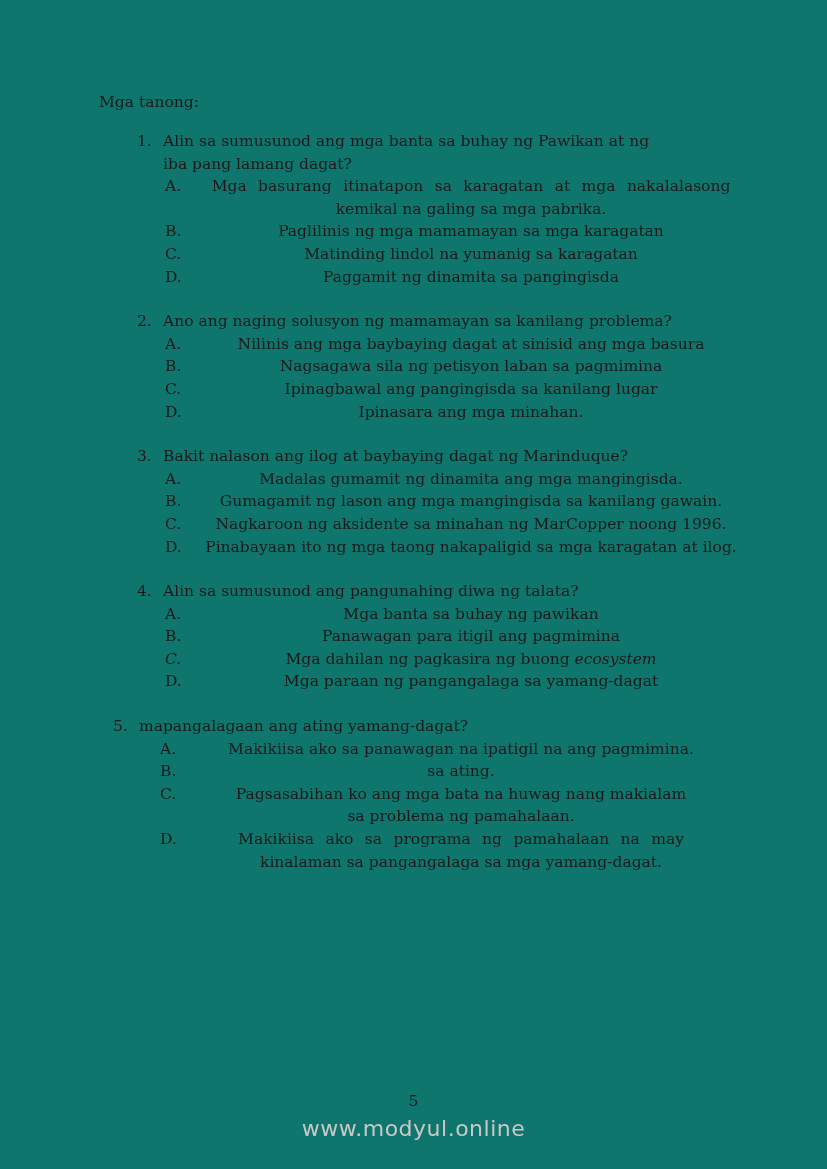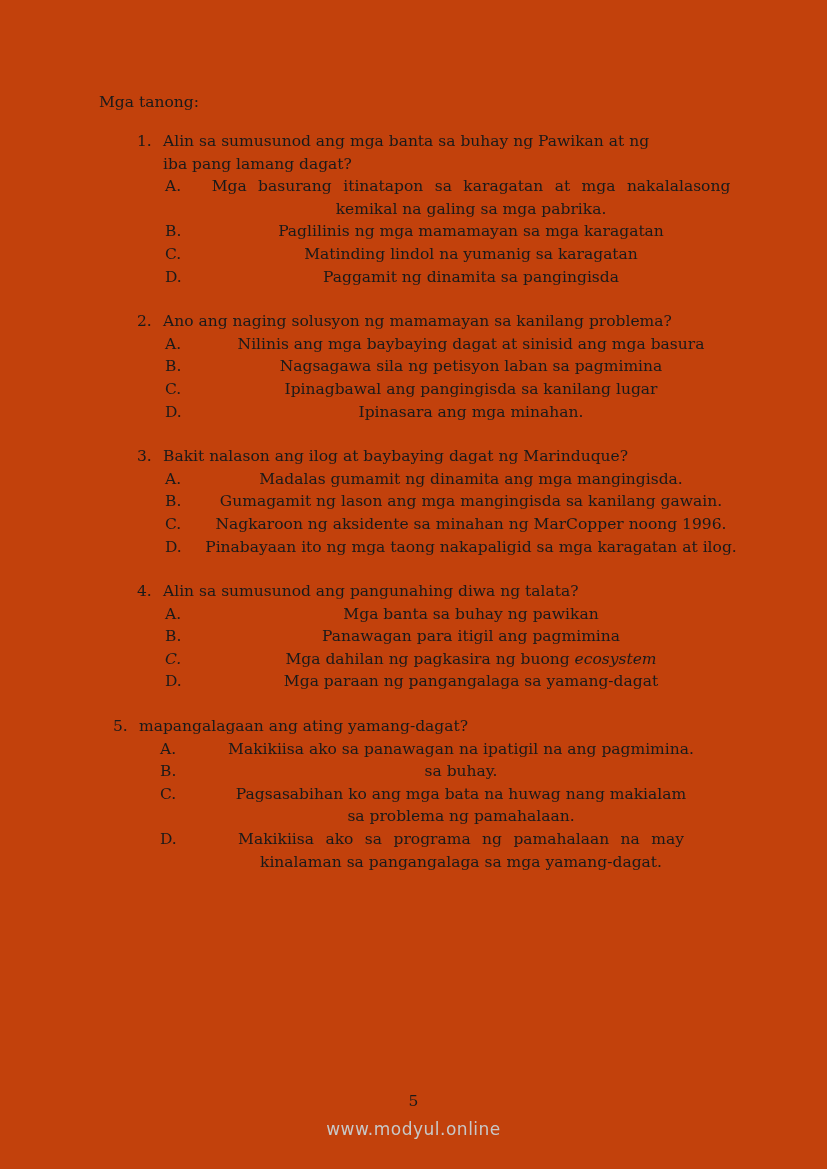--- a/index.html
+++ b/index.html
@@ -48,29 +48,29 @@
     left: 0; right: 0;
     top: 1090px;
     text-align: center;
   }
   .watermark {
     position: absolute;
     left: 0; right: 0;
     top: 1118px;
     text-align: center;
     font-family: "DejaVu Sans", "Liberation Sans", sans-serif;
-    font-size: 17px;
+    font-size: 22px;
     letter-spacing: 0.5px;
     color: #c8c8c8;
   }
 </style>
 </head>
 <body>
 
-<div class="page" style="background: #c2410c; color: rgb(26, 26, 26);">
+<div class="page" style="background: #0f766e; color: rgb(26, 26, 26);">
   <div class="heading">Mga tanong:</div>
   <div class="questions">
   <div class="question">
     <span class="q-num">1.</span>
     <div class="q-body">
       <div class="q-text">
             <span class="line">Alin sa sumusunod ang mga banta sa buhay ng Pawikan at ng</span>
             <span class="line">iba pang lamang dagat?</span>
           </div>
       <div class="options">
@@ -230,21 +230,21 @@
   <div class="option">
     <span class="opt-letter">A.</span>
     <div class="opt-text">
                 <span class="line">Makikiisa ako sa panawagan na ipatigil na ang pagmimina.</span>
               </div>
   </div>
 
   <div class="option">
     <span class="opt-letter">B.</span>
     <div class="opt-text">
-                <span class="line">sa buhay.</span>
+                <span class="line">sa ating.</span>
               </div>
   </div>
 
   <div class="option">
     <span class="opt-letter">C.</span>
     <div class="opt-text">
                 <span class="line">Pagsasabihan ko ang mga bata na huwag nang makialam</span>
                 <span class="line">sa problema ng pamahalaan.</span>
               </div>
   </div>

